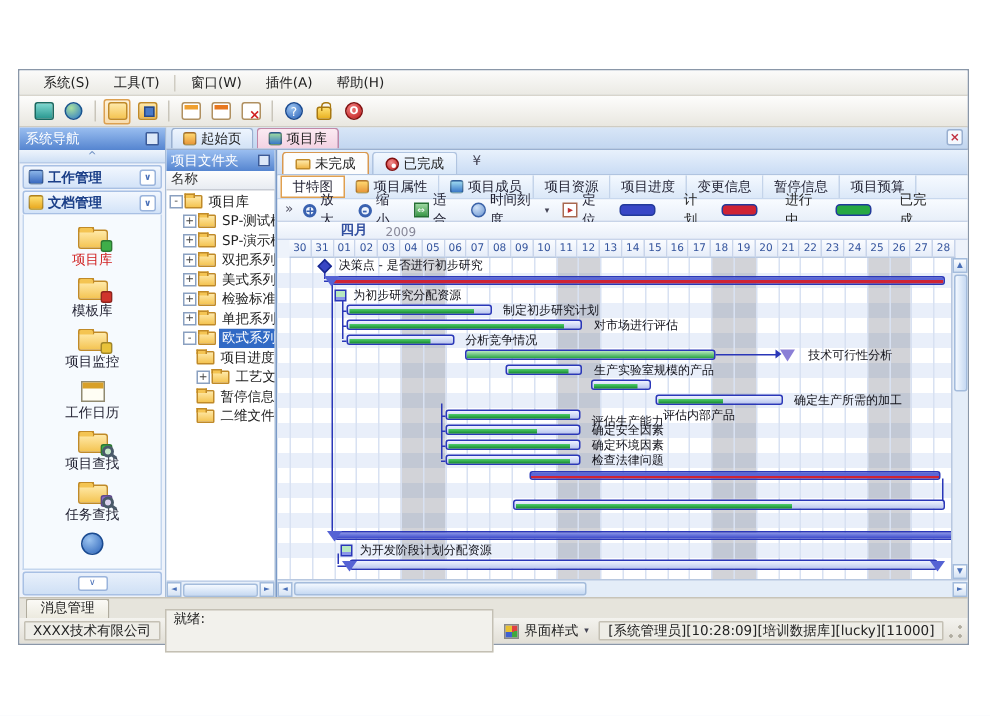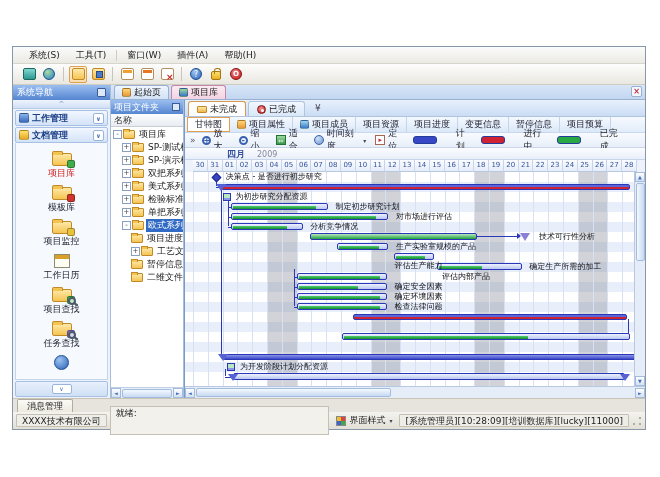--- a/index.html
+++ b/index.html
@@ -576,21 +576,21 @@
                   <div class="prog" style="width: calc(80% - 2px);"></div>
                 </div>
                 <span class="bar-label" style="left: 256.94px; top: 80px; margin-top: 20px;">评估内部产品</span>
                 <div class="gbar" style="left: 252.2px; width: 84.36px; top: 91px;">
                   <div class="prog" style="width: calc(55% - 2px);"></div>
                 </div>
                 <span class="bar-label" style="left: 344.26px; top: 90px;">确定生产所需的加工</span>
                 <div class="gbar" style="left: 111.6px; width: 90.28px; top: 101px;">
                   <div class="prog" style="width: calc(95% - 2px);"></div>
                 </div>
-                <span class="bar-label" style="left: 209.58px; top: 89px;">评估生产能力</span>
+                <span class="bar-label" style="left: 209.58px; top: 104px;">评估生产能力</span>
                 <div class="gbar" style="left: 111.6px; width: 90.28px; top: 111px;">
                   <div class="prog" style="width: calc(70% - 2px);"></div>
                 </div>
                 <span class="bar-label" style="left: 209.58px; top: 110px;">确定安全因素</span>
                 <div class="gbar" style="left: 111.6px; width: 90.28px; top: 121px;">
                   <div class="prog" style="width: calc(95% - 2px);"></div>
                 </div>
                 <span class="bar-label" style="left: 209.58px; top: 120px;">确定环境因素</span>
                 <div class="gbar" style="left: 111.6px; width: 90.28px; top: 131px;">
                   <div class="prog" style="width: calc(95% - 2px);"></div>

